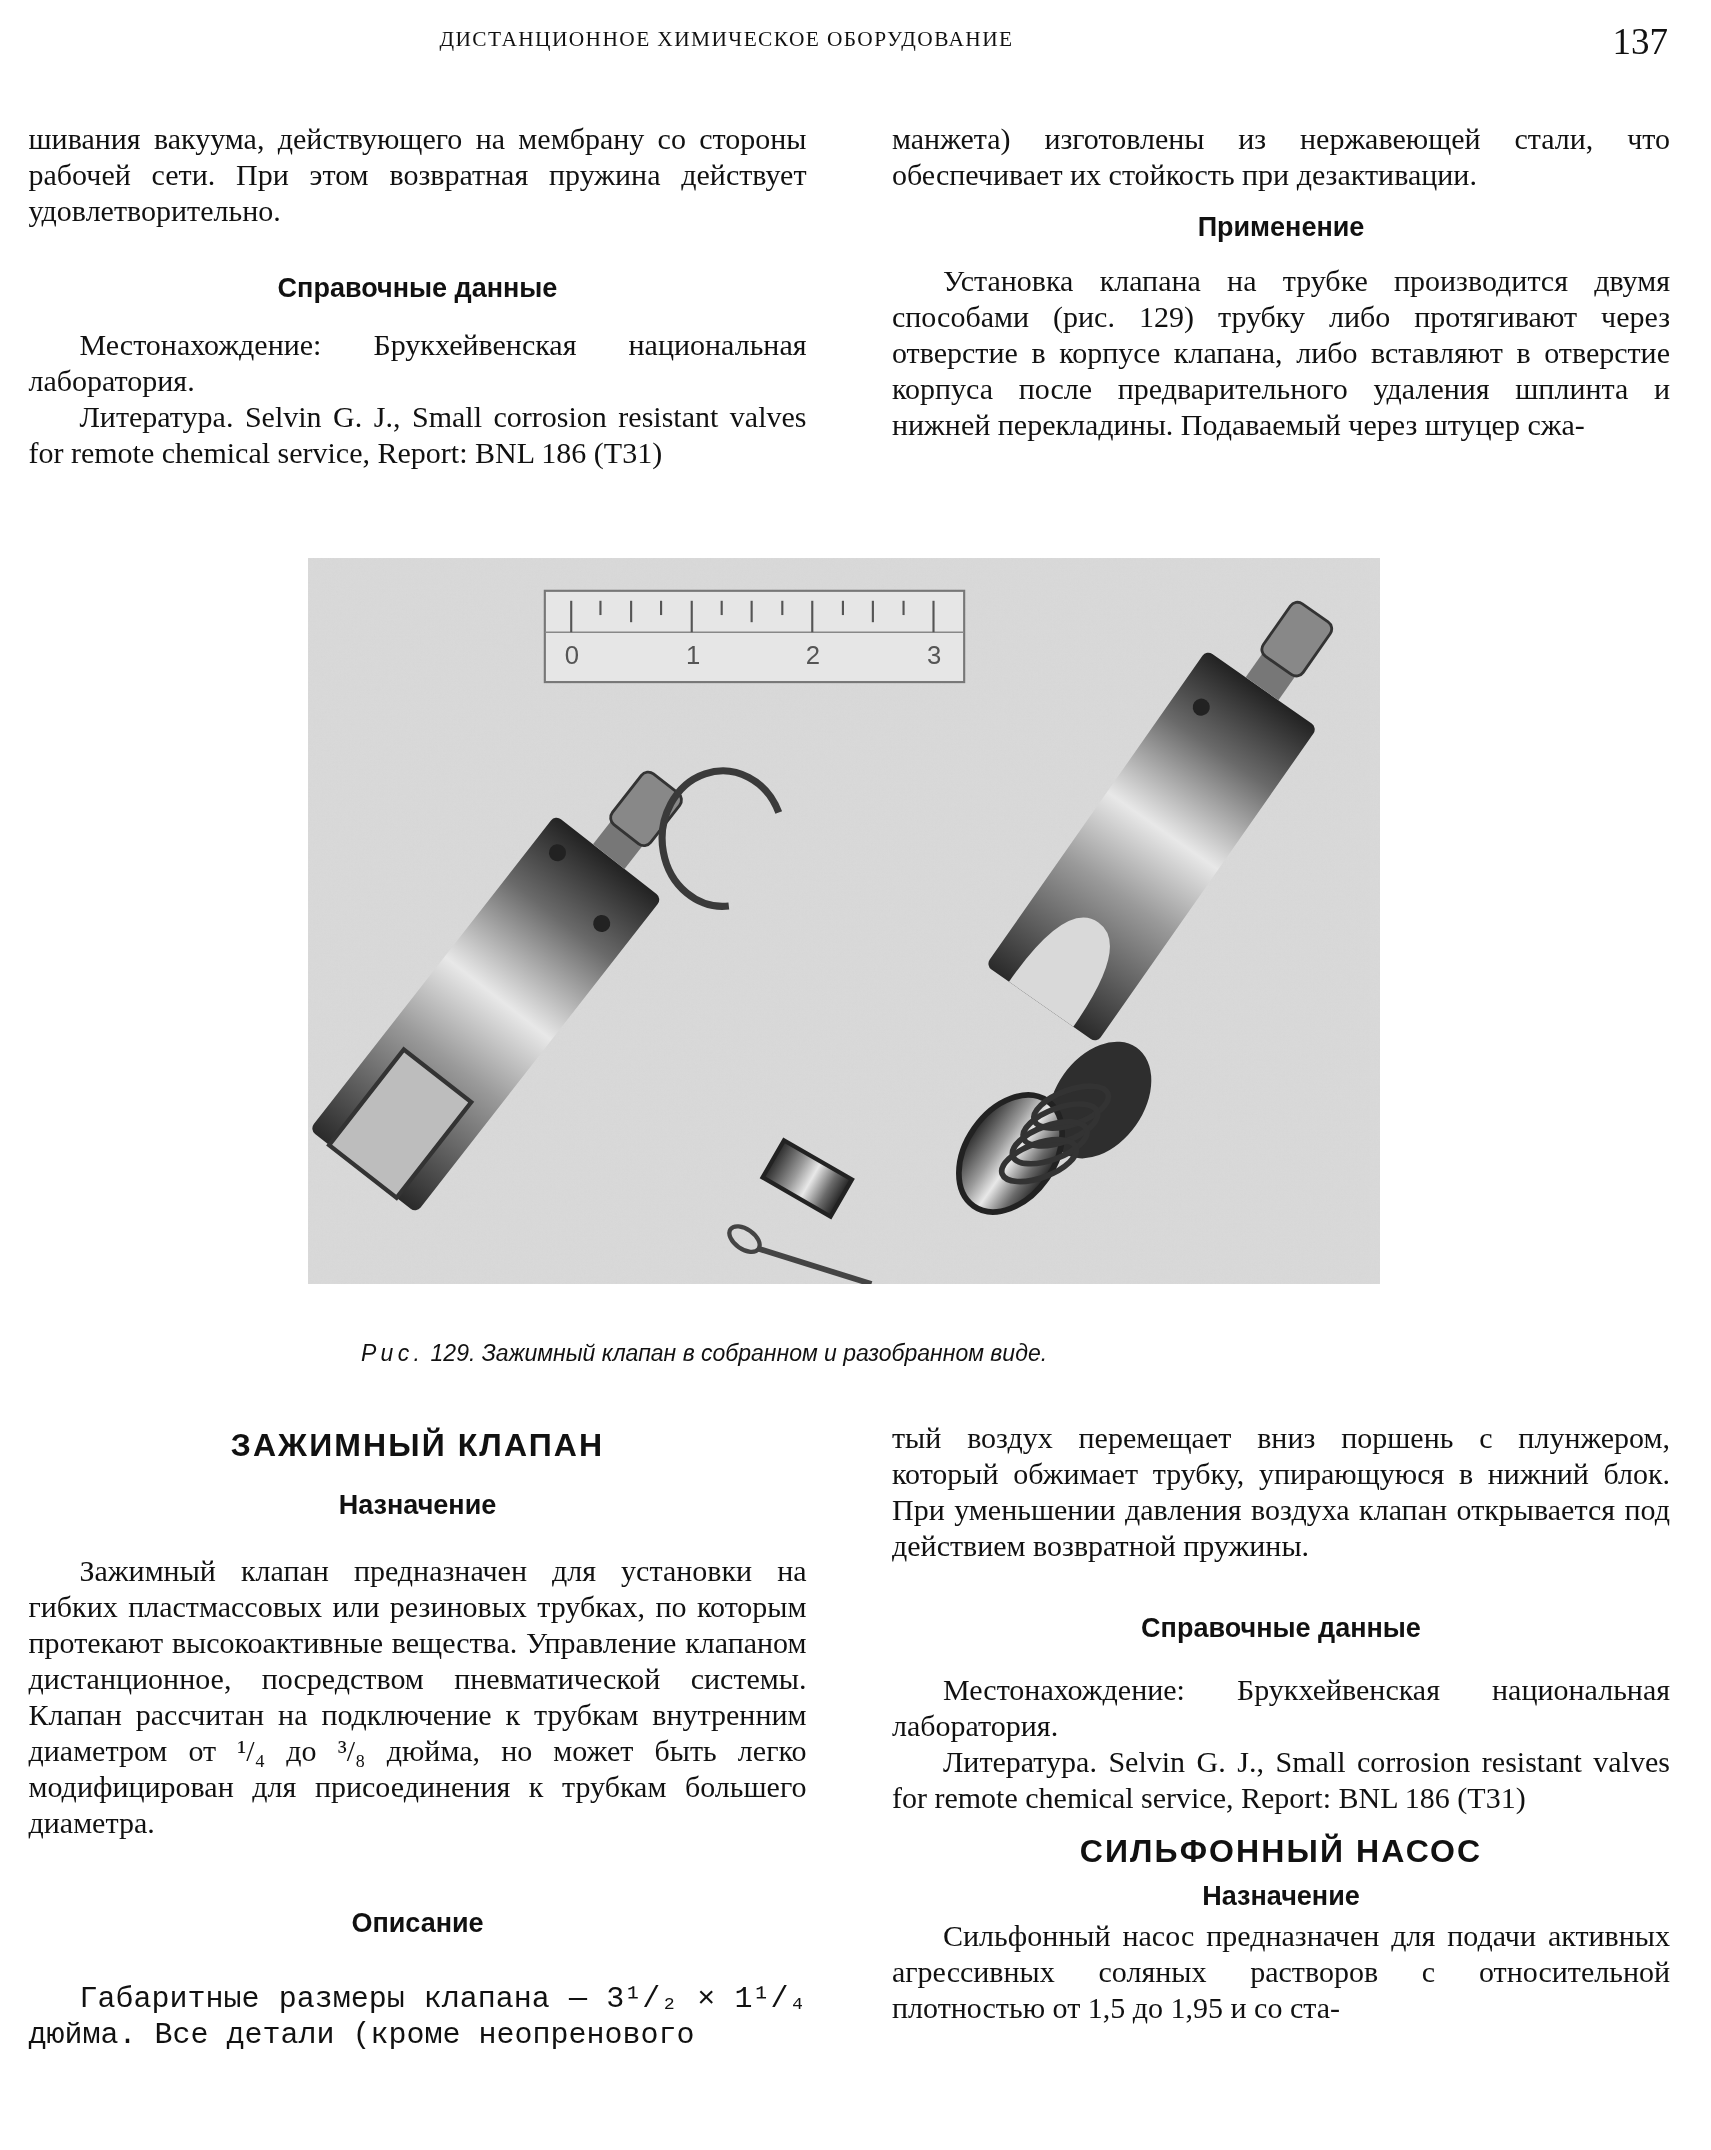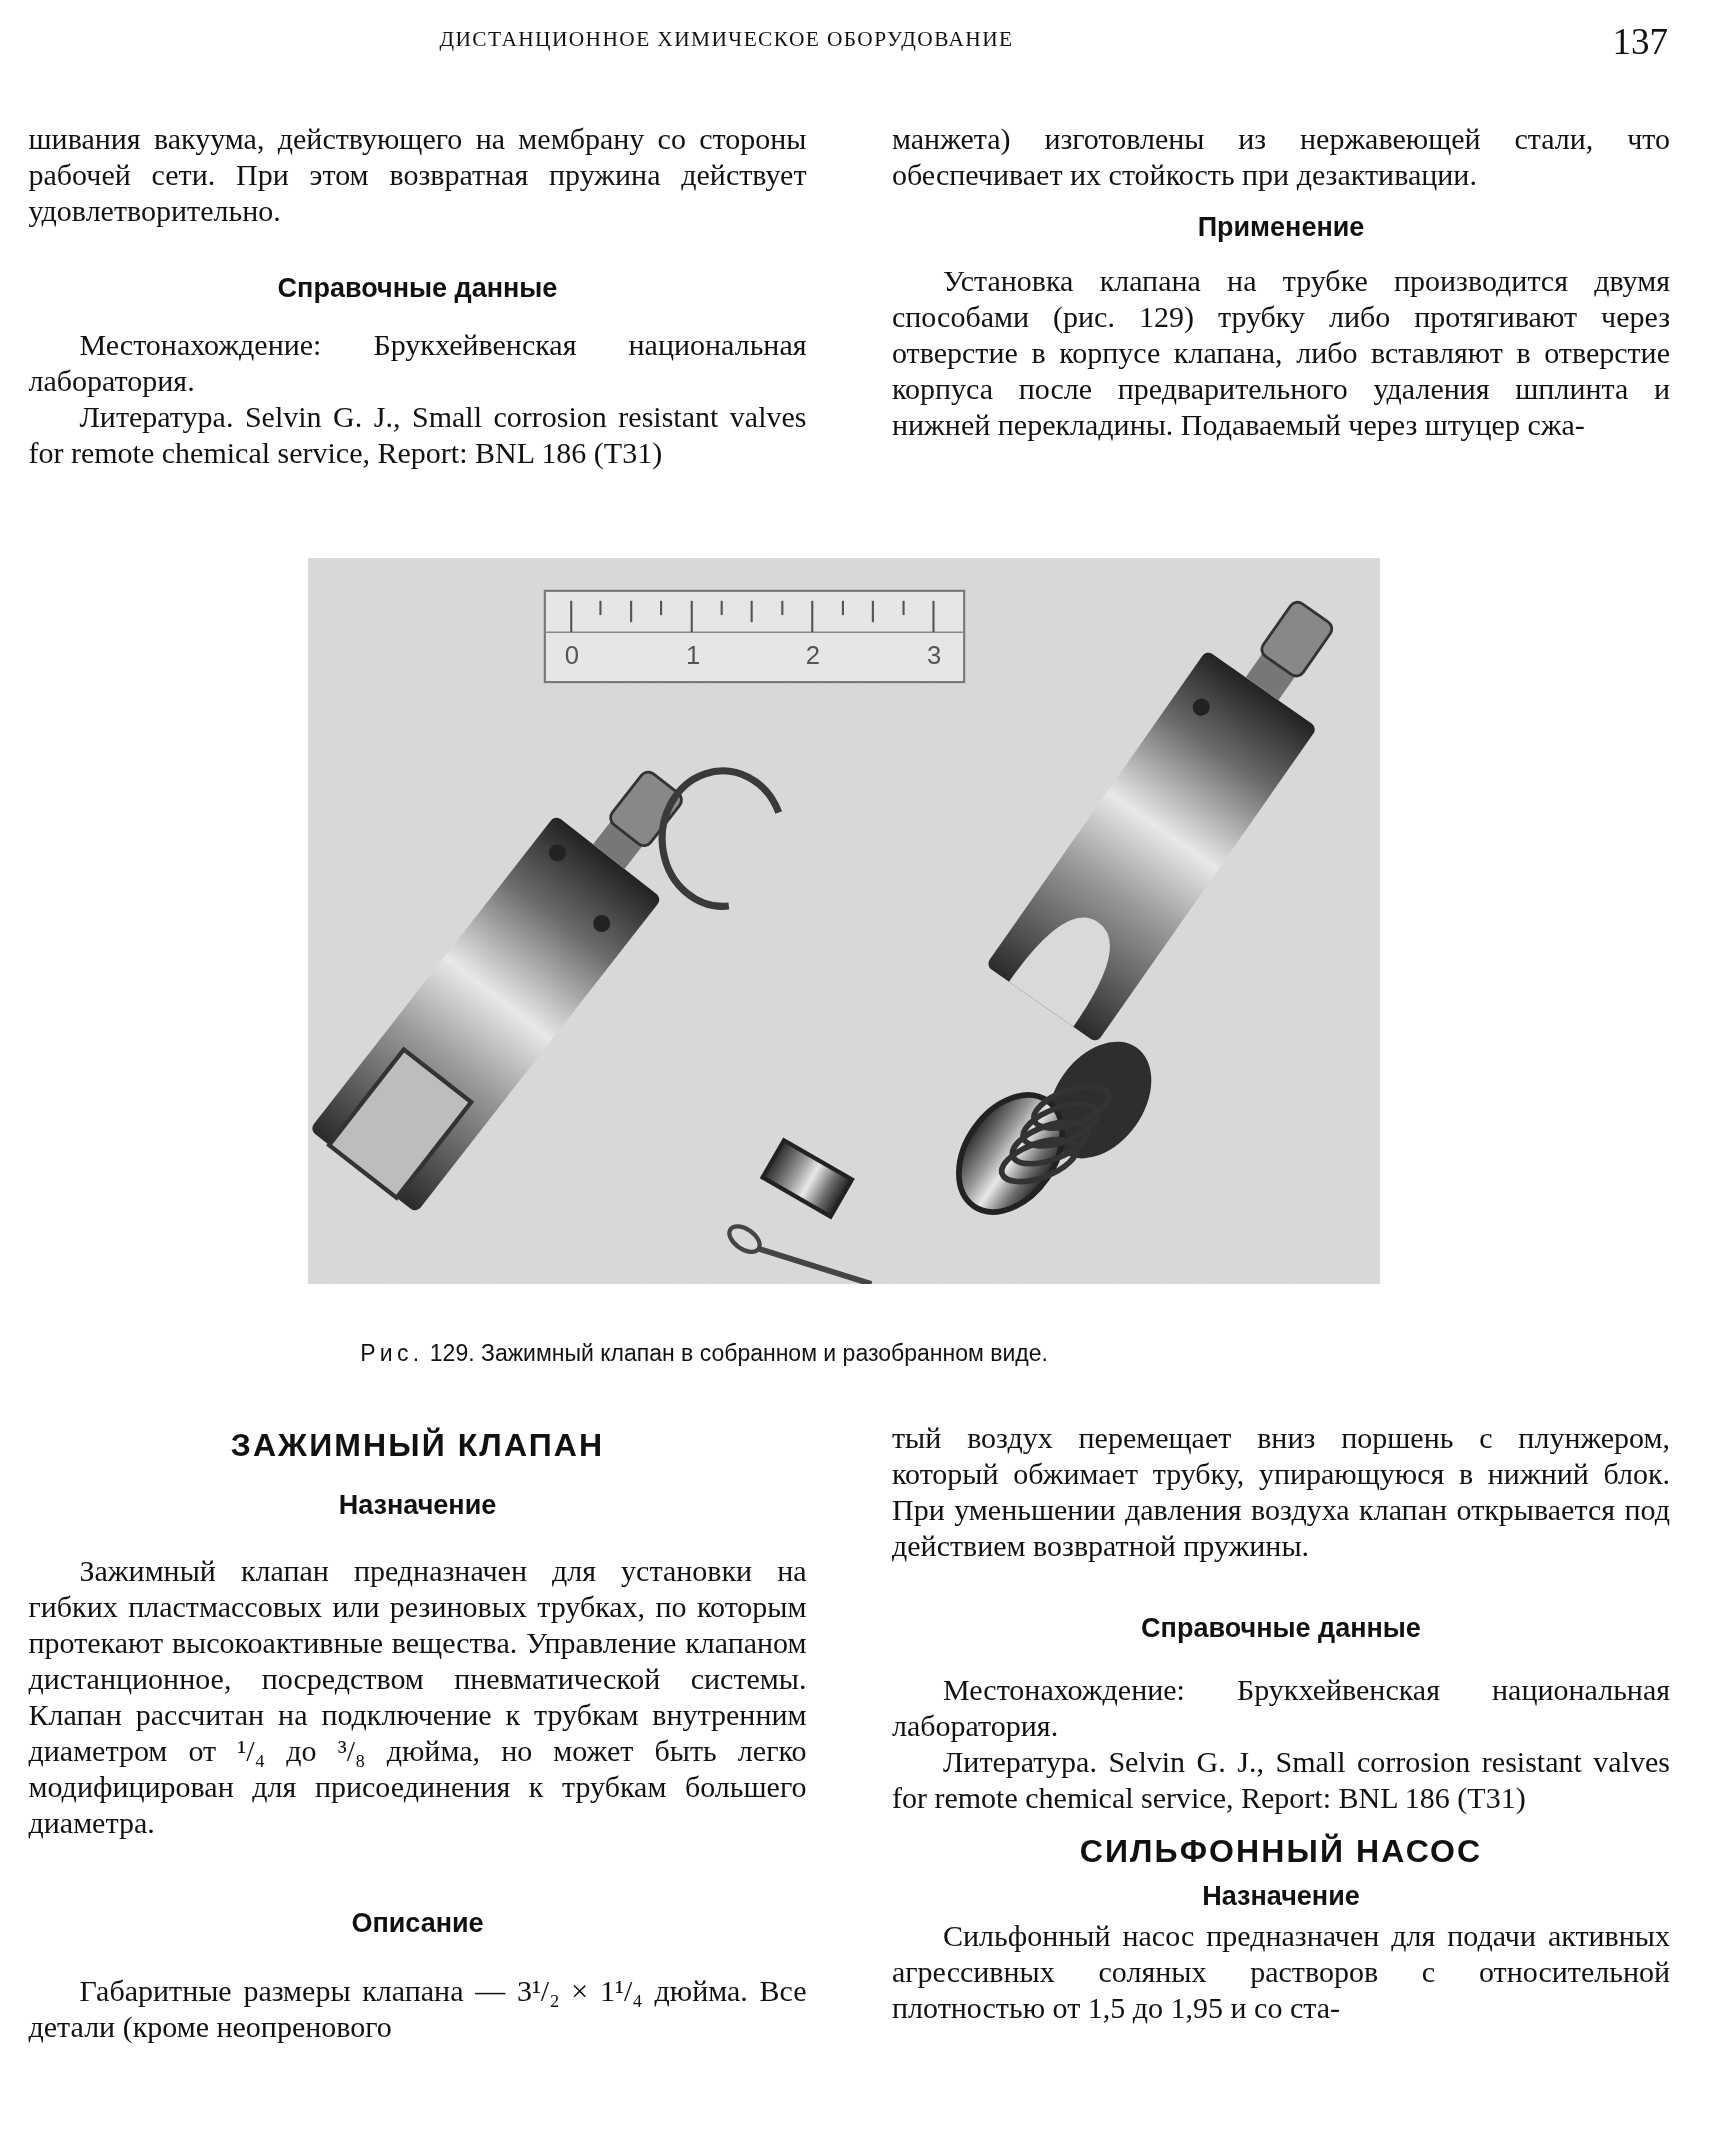--- a/index.html
+++ b/index.html
@@ -14,21 +14,21 @@
   .col.right { left: 892px; }
   .para { text-align: justify; text-align-last: left; margin: 0; }
   .para.indent { text-indent: 51px; }
   .sub-head { text-align: center; font-family: "Liberation Sans", "DejaVu Sans", sans-serif;
               font-weight: bold; font-size: 27px; font-stretch: condensed; margin: 0; }
   .sec-head { text-align: center; font-family: "Liberation Sans", "DejaVu Sans", sans-serif;
               font-weight: bold; font-size: 32px; letter-spacing: 2.1px; margin: 0; }
   .figure { left: 308px; top: 558px; width: 1072px; height: 726px;
             background: #dcdcdc; overflow: hidden; }
   .caption { top: 1340px; left: 0; width: 1408px; text-align: center;
-             font-family: "Liberation Sans", "DejaVu Sans", sans-serif; font-size: 23px; }
+             font-family: "Liberation Sans", "DejaVu Sans", sans-serif; font-size: 23px; font-style: italic; }
   .caption .spaced { letter-spacing: 4.3px; }
 </style>
 </head>
 <body>
 
 <div class="abs running-head">ДИСТАНЦИОННОЕ ХИМИЧЕСКОЕ ОБОРУДОВАНИЕ</div>
 <div class="abs page-num">137</div>
 
 <div class="col left" style="top:121px;">
   <p class="para">шивания вакуума, действующего на мембрану со стороны рабочей сети. При этом возвратная пружина действует удовлетворительно.</p>
@@ -129,21 +129,21 @@
 <div class="abs caption">
   <span class="spaced">Рис.</span>
   <span>129. Зажимный клапан в собранном и разобранном виде.</span>
 </div>
 
 <div class="col left" style="top:1427px;">
   <p class="sec-head">ЗАЖИМНЫЙ КЛАПАН</p>
   <p class="sub-head" style="margin-top:24px;">Назначение</p>
   <p class="para indent" style="margin-top:30px;">Зажимный клапан предназначен для установки на гибких пластмассовых или резиновых трубках, по которым протекают высокоактивные вещества. Управление клапаном дистанционное, посредством пневматической системы. Клапан рассчитан на подключение к трубкам внутренним диаметром от ¹/₄ до ³/₈ дюйма, но может быть легко модифицирован для присоединения к трубкам большего диаметра.</p>
   <p class="sub-head" style="margin-top:64px;">Описание</p>
-  <p class="para indent" style="margin-top:32px;">Габаритные размеры клапана — 3¹/₂ × 1¹/₄ дюйма. Все детали (кроме неопренового</p>
+  <p class="para indent" style="margin-top:40px;font-family:Liberation Mono, monospace;">Габаритные размеры клапана — 3¹/₂ × 1¹/₄ дюйма. Все детали (кроме неопренового</p>
 </div>
 
 <div class="col right" style="top:1420px;">
   <p class="para">тый воздух перемещает вниз поршень с плунжером, который обжимает трубку, упирающуюся в нижний блок. При уменьшении давления воздуха клапан открывается под действием возвратной пружины.</p>
   <p class="sub-head" style="margin-top:46px;">Справочные данные</p>
   <p class="para indent" style="margin-top:26px;">Местонахождение: Брукхейвенская национальная лаборатория.</p>
   <p class="para indent">Литература. Selvin G. J., Small corrosion resistant valves for remote chemical service, Report: BNL 186 (T31)</p>
   <p class="sec-head" style="margin-top:17px;">СИЛЬФОННЫЙ НАСОС</p>
   <p class="sub-head" style="margin-top:8.6px;">Назначение</p>
   <p class="para indent" style="margin-top:4.3px;">Сильфонный насос предназначен для подачи активных агрессивных соляных растворов с относительной плотностью от 1,5 до 1,95 и со ста-</p>

